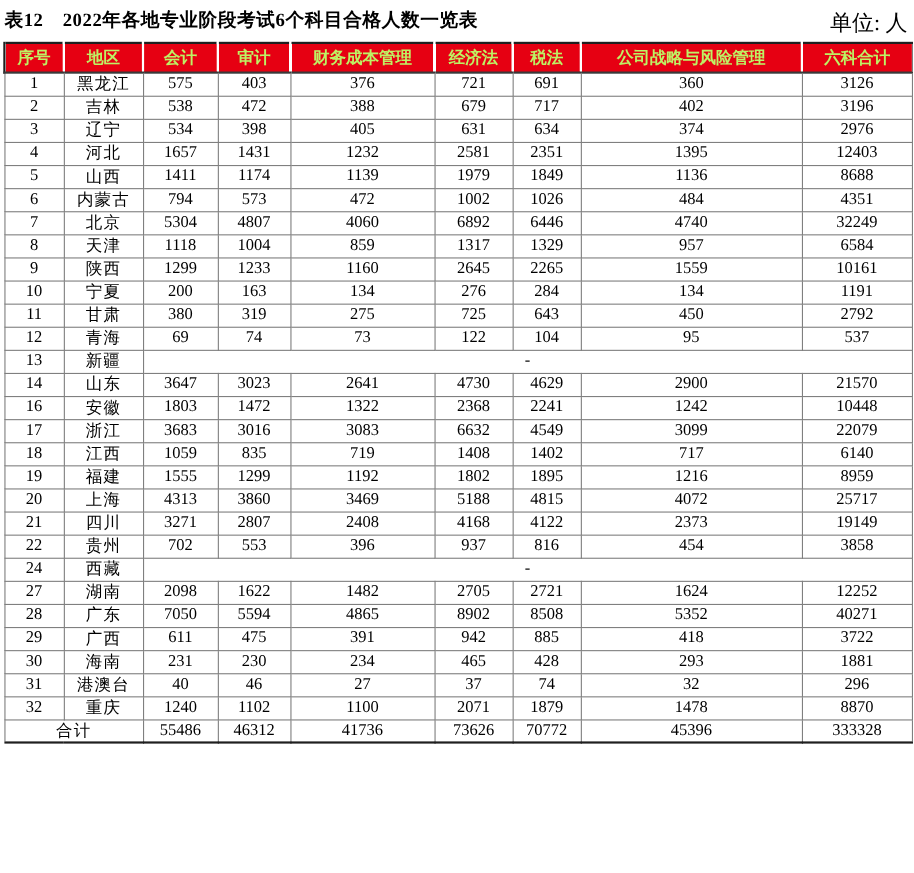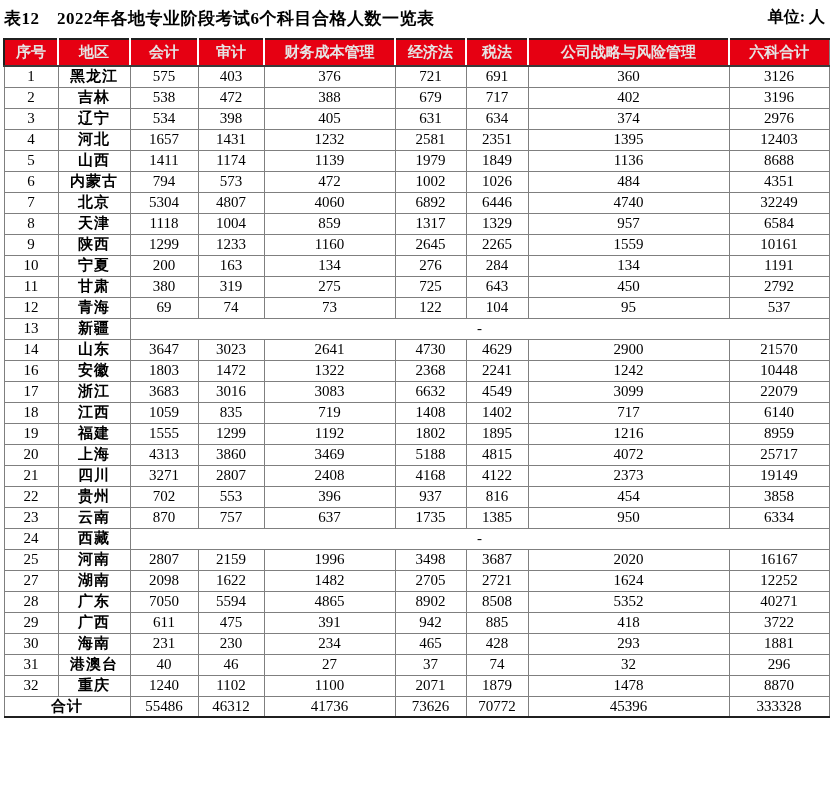--- a/index.html
+++ b/index.html
@@ -7,46 +7,46 @@
   .page {
     width:831px; height:727px; background:#ffffff; overflow:hidden;
     font-family:"Liberation Serif","DejaVu Serif",serif; color:#000000;
     position:relative;
   }
   .titlebar {
     display:flex; justify-content:space-between; align-items:flex-start;
     padding:7px 4px 0 4px; height:36px;
   }
   .doc-title { font-weight:bold; font-size:17px; letter-spacing:0.5px; }
-  .unit-label { font-weight:bold; font-size:16px; padding-right:2px; }
+  .unit-label { font-weight:normal; font-size:20px; padding-right:2px; }
   table.stats {
     border-collapse:collapse; table-layout:fixed;
     width:825px; margin:2px 3px 0 3px;
     border-top:2px solid #1f1f1f;
     border-bottom:2px solid #1f1f1f;
     border-left:1px solid #7f7f7f;
     border-right:1px solid #7f7f7f;
   }
   thead th {
-    background:#e60012; color:#e5e5e5;
+    background:#e60012; color:#bef264;
     font-family:Liberation Sans, sans-serif;
     font-weight:bold; font-size:15px;
     height:27px; padding:0 1px;
     border-left:2px solid #ffffff;
     border-bottom:2px solid #3a3a3a;
     overflow:hidden; white-space:nowrap; text-align:center;
   }
   thead th:first-child { border-left:2px solid #1f1f1f; }
   tbody td {
     border:1px solid #7f7f7f;
     text-align:center; vertical-align:middle;
     font-size:15px; height:21px; padding:0 2px;
     overflow:hidden; white-space:nowrap;
   }
-  tbody td.cn { font-weight:bold; letter-spacing:1px; }
+  tbody td.cn { font-weight:normal; letter-spacing:1px; }
   tbody td.num { font-family:"Liberation Serif","DejaVu Serif",serif; }
   tbody tr.total-row td { border-bottom:none; }
   tbody td.merged { text-align:center; }
 </style>
 </head>
 <body>
 
 <div class="page">
   <div class="titlebar">
     <span class="doc-title">表12　2022年各地专业阶段考试6个科目合格人数一览表</span>
@@ -297,45 +297,23 @@
           <td class="cn">贵州</td>
           <td class="num">702</td>
           <td class="num">553</td>
           <td class="num">396</td>
           <td class="num">937</td>
           <td class="num">816</td>
           <td class="num">454</td>
           <td class="num">3858</td>
         </tr>
         <tr>
-          <td class="num">23</td>
-          <td class="cn">云南</td>
-          <td class="num">870</td>
-          <td class="num">757</td>
-          <td class="num">637</td>
-          <td class="num">1735</td>
-          <td class="num">1385</td>
-          <td class="num">950</td>
-          <td class="num">6334</td>
-        </tr>
-        <tr>
           <td class="num">24</td>
           <td class="cn">西藏</td>
           <td class="merged num" colspan="7">-</td>
-        </tr>
-        <tr>
-          <td class="num">25</td>
-          <td class="cn">河南</td>
-          <td class="num">2807</td>
-          <td class="num">2159</td>
-          <td class="num">1996</td>
-          <td class="num">3498</td>
-          <td class="num">3687</td>
-          <td class="num">2020</td>
-          <td class="num">16167</td>
         </tr>
         <tr>
           <td class="num">27</td>
           <td class="cn">湖南</td>
           <td class="num">2098</td>
           <td class="num">1622</td>
           <td class="num">1482</td>
           <td class="num">2705</td>
           <td class="num">2721</td>
           <td class="num">1624</td>

